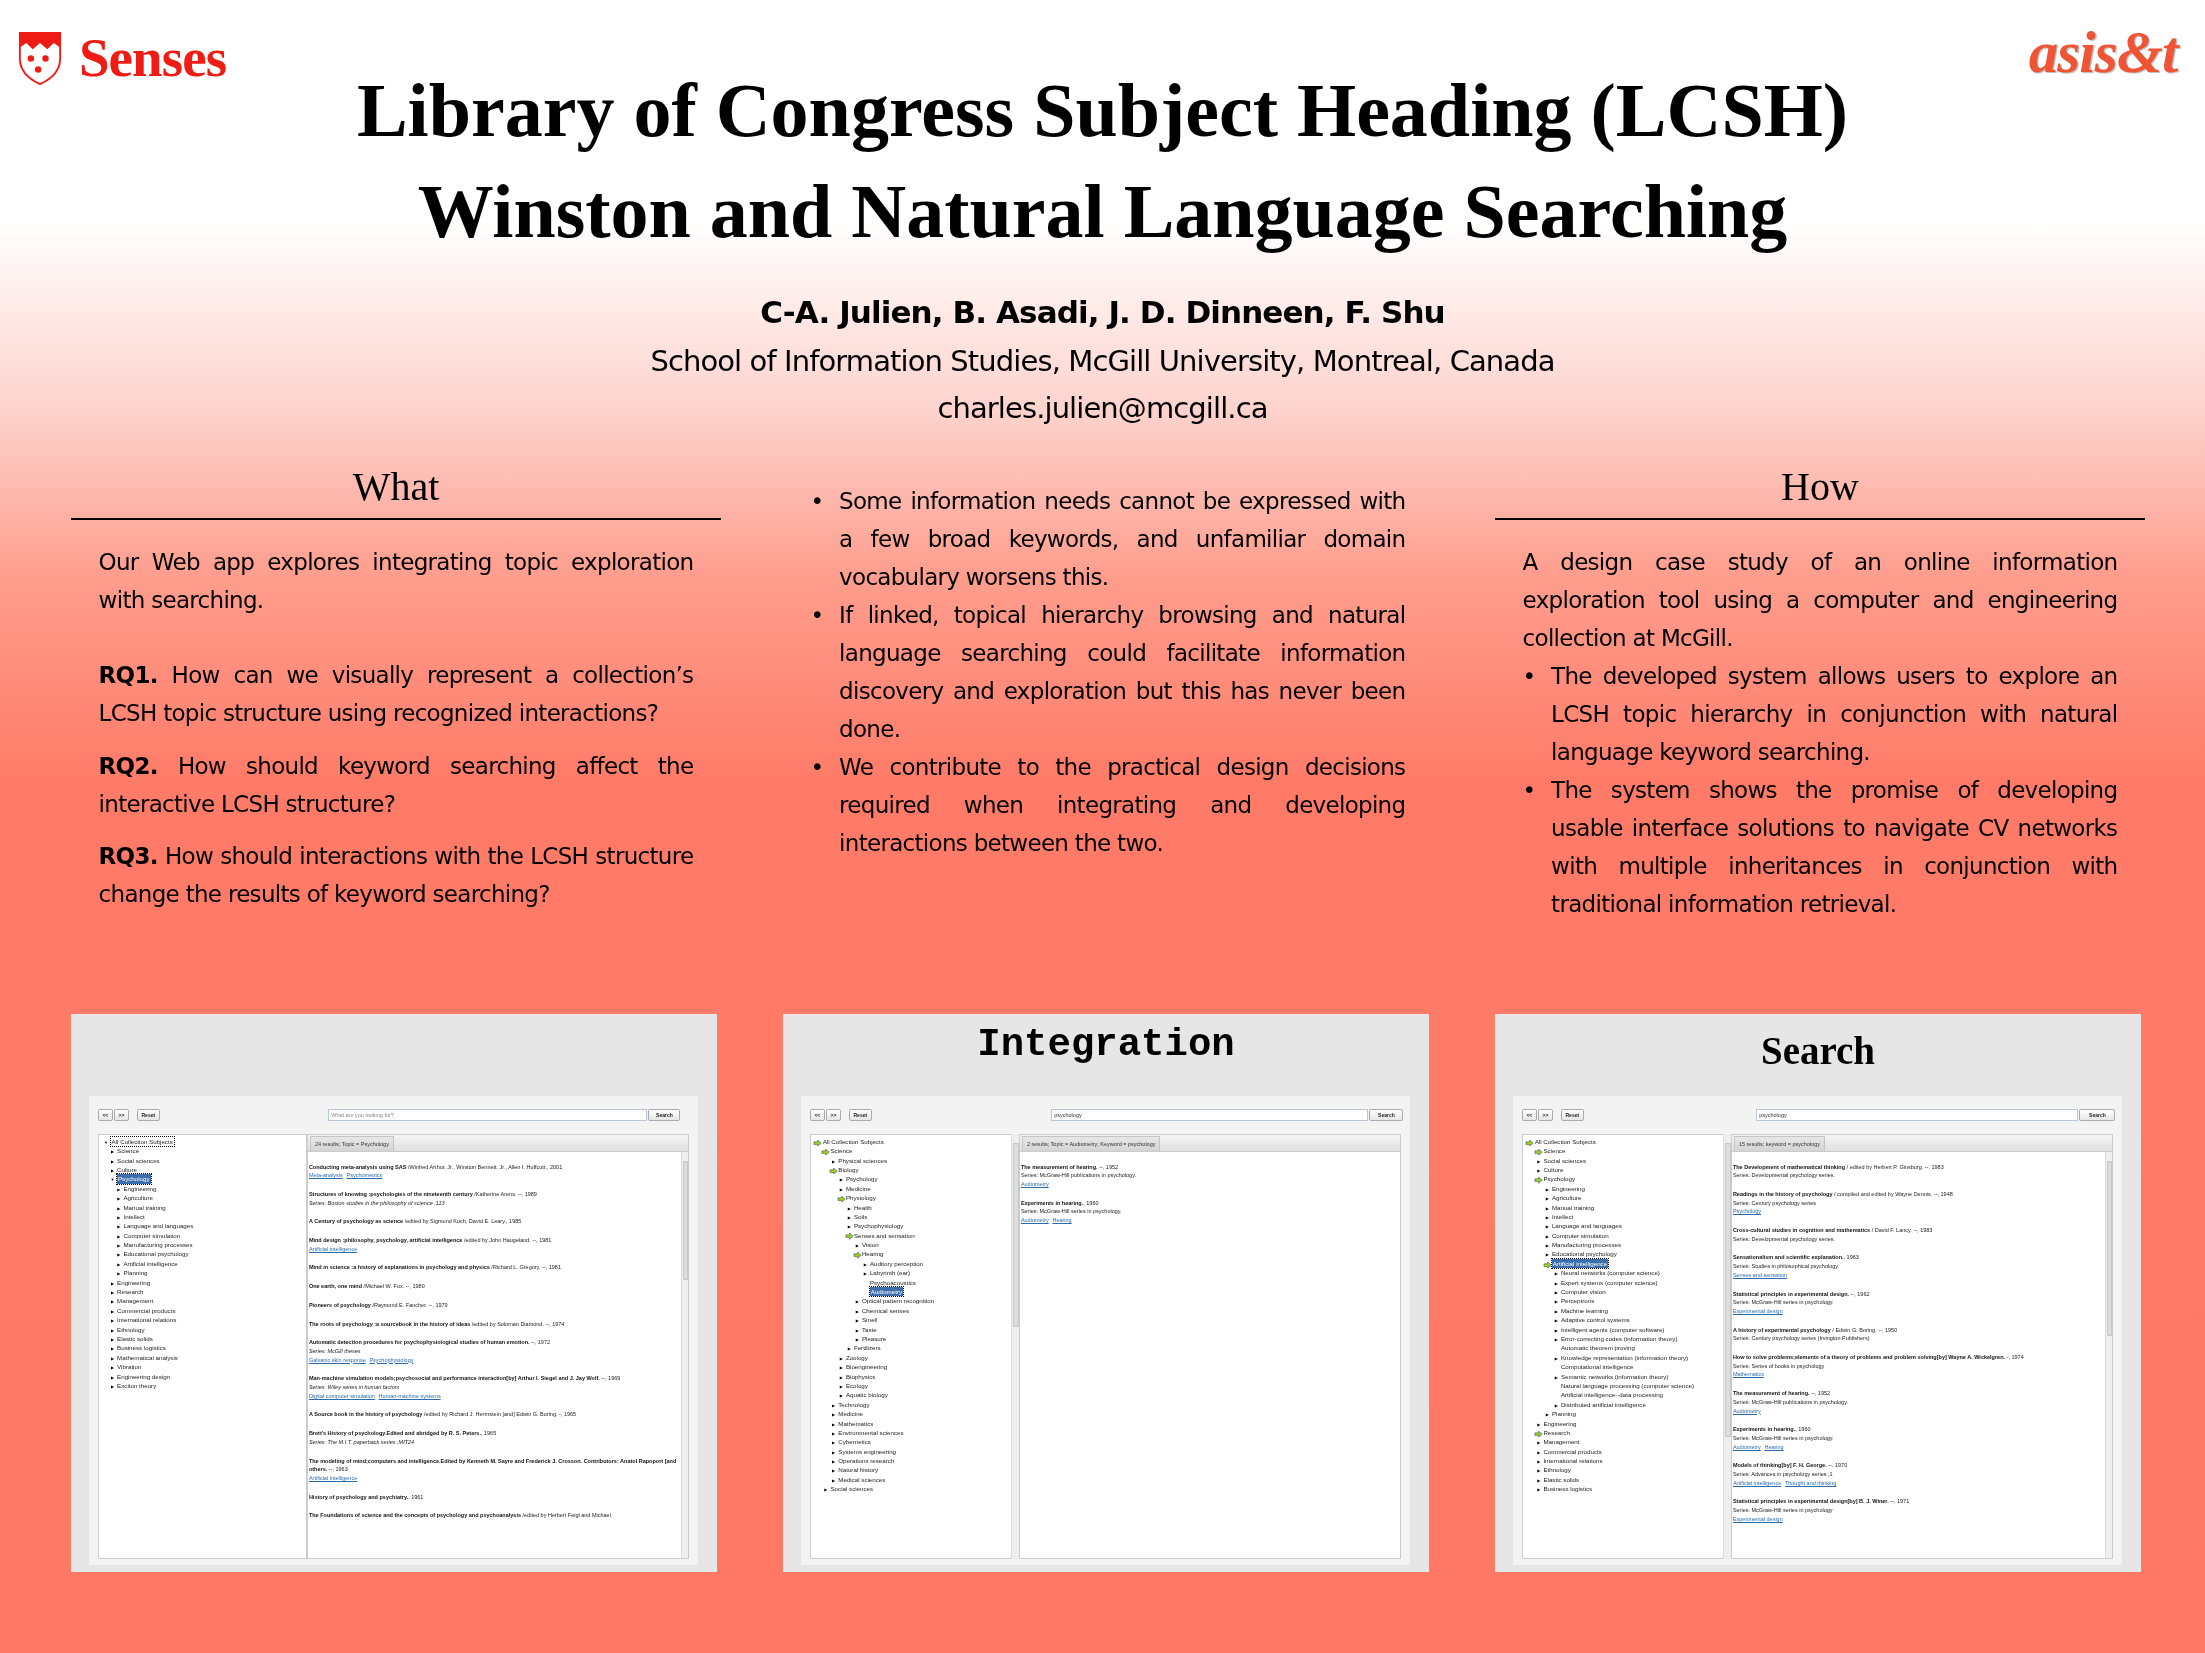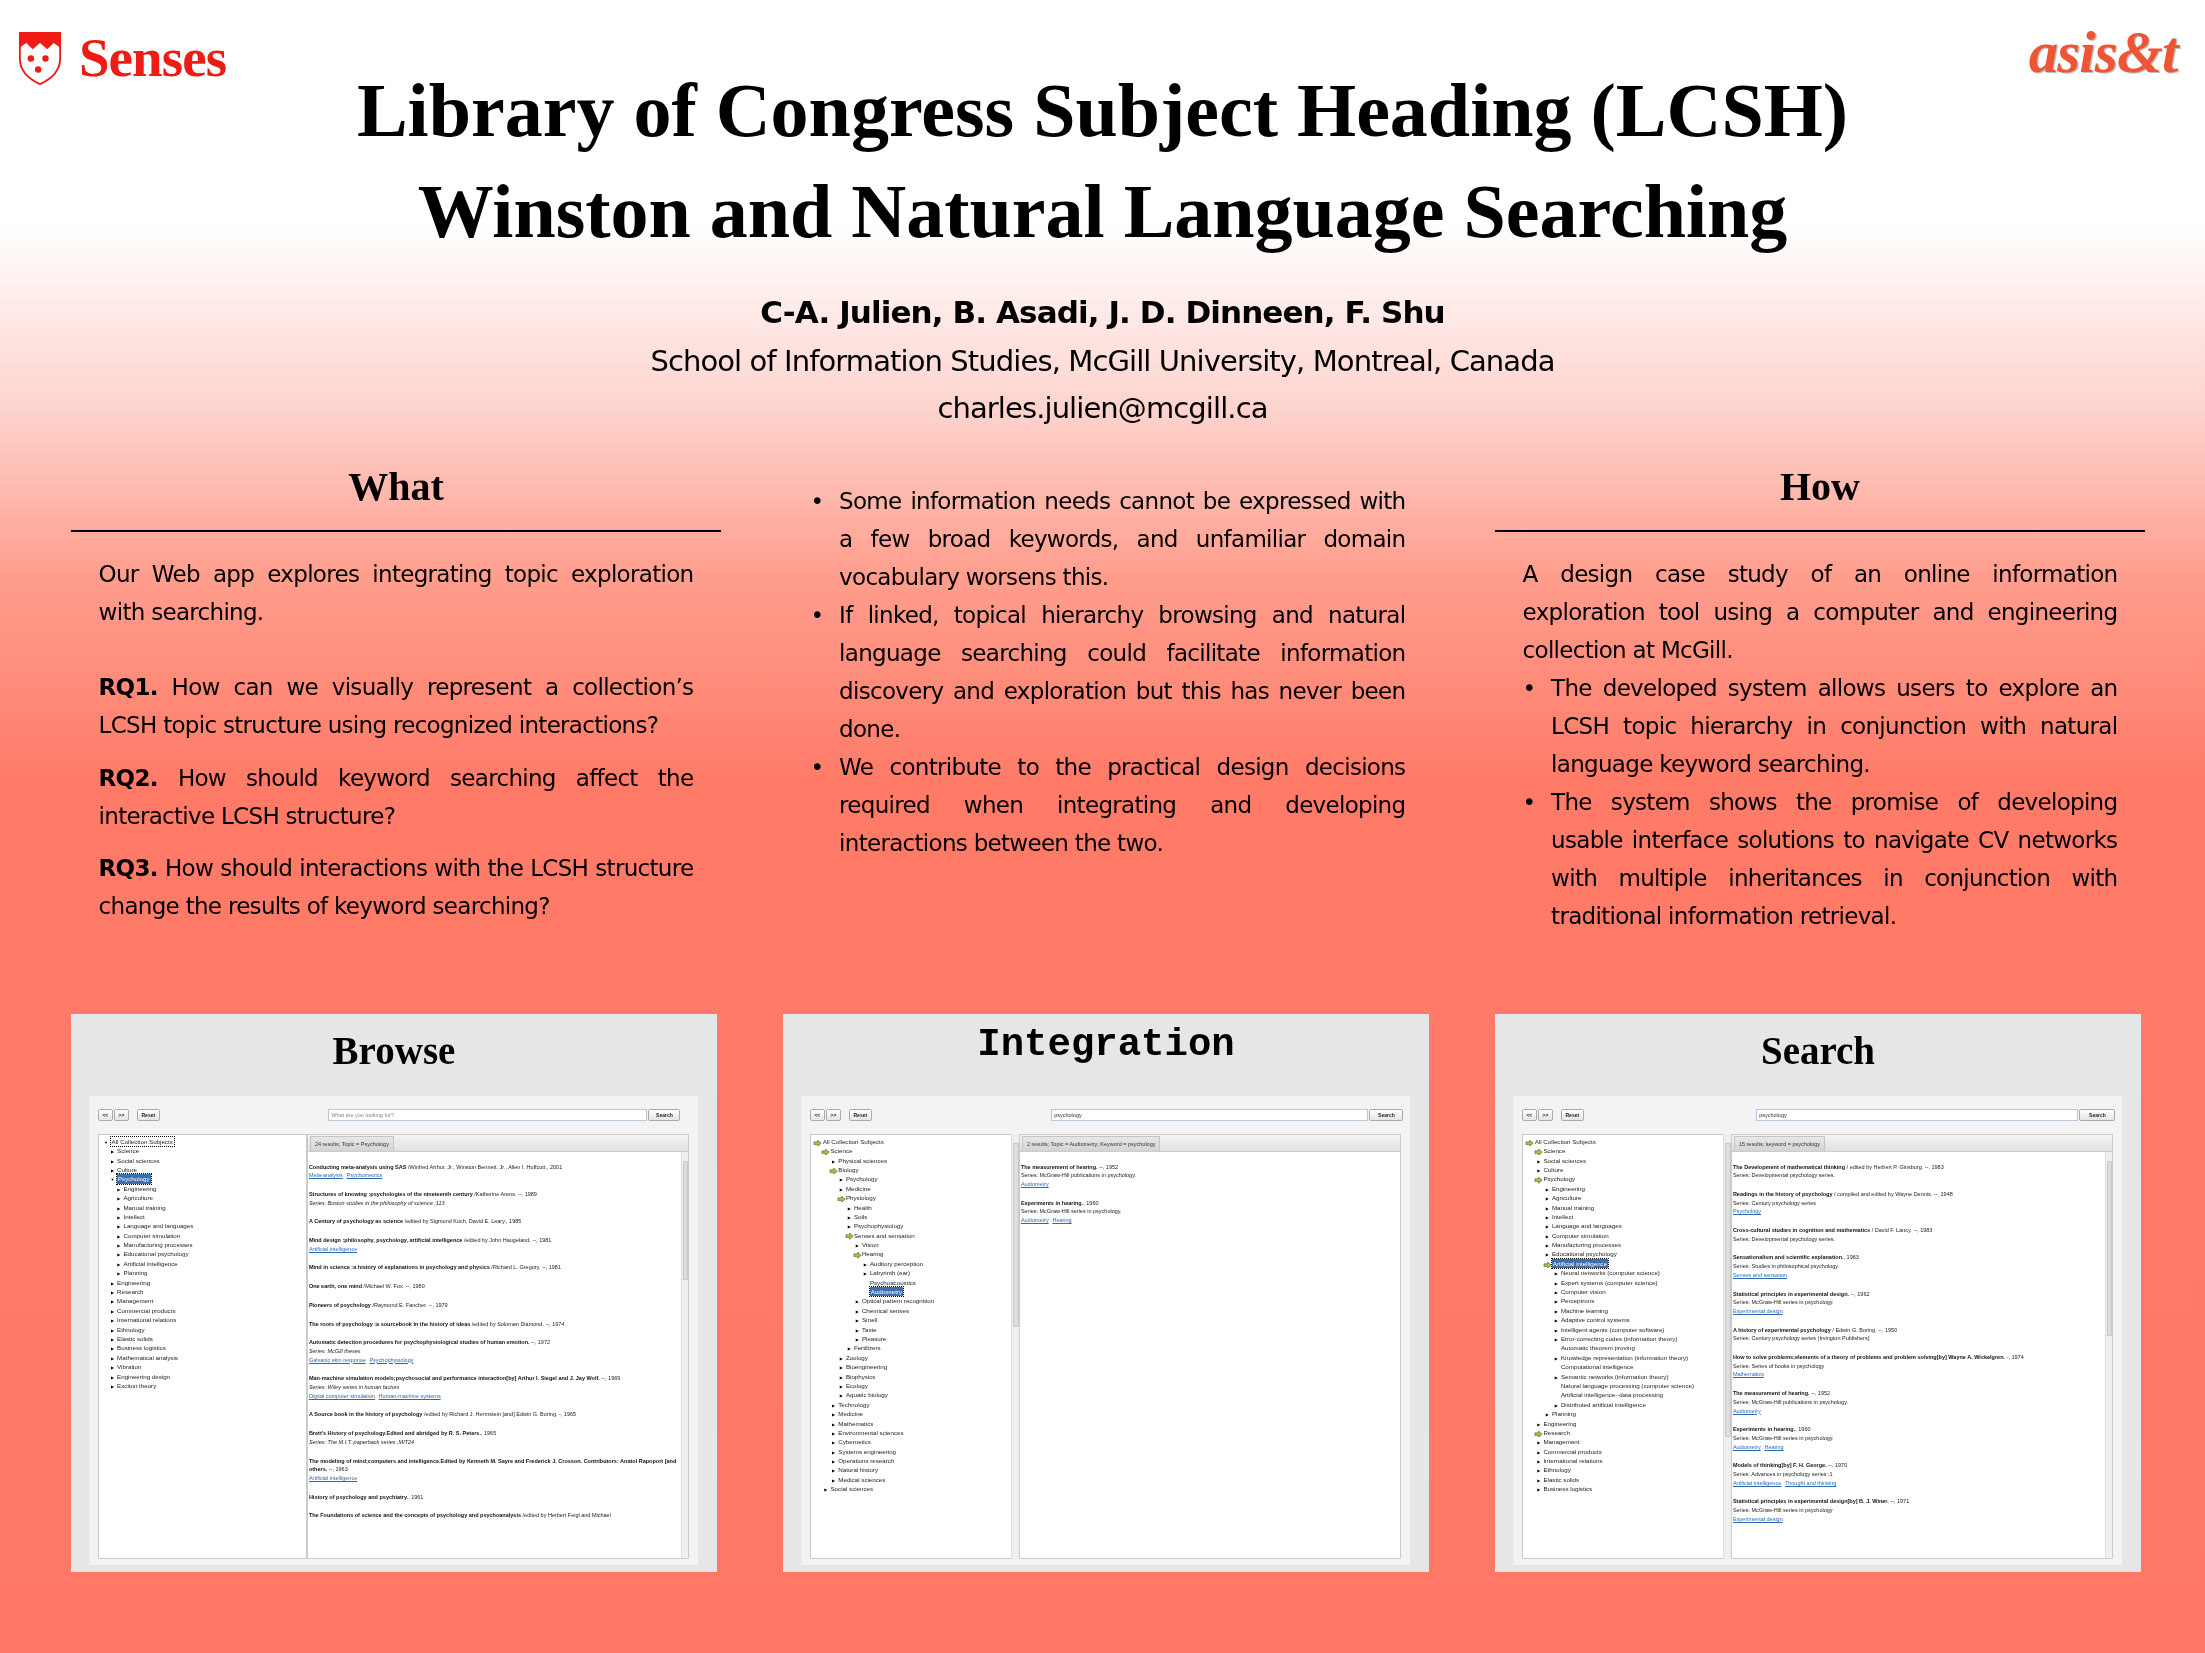--- a/index.html
+++ b/index.html
@@ -20,21 +20,21 @@
   .asist-logo { right: 27.6px; top: 18.4px; font-family: "Liberation Serif", serif; font-style: italic; font-weight: bold; font-size: 59px; color: #ef5535; text-shadow: 1.4px 1.4px 0.9px #bbb; letter-spacing: -0.9px; }
 
   
   .title { left: 0; width: 2205px; top: 60px; text-align: center; font-family: "Liberation Serif", serif; font-weight: bold; font-size: 76px; line-height: 101px; }
   .authors { left: 0; width: 2205px; top: 294px; text-align: center; font-family: "DejaVu Sans", sans-serif; font-weight: bold; font-size: 31px; letter-spacing: -0.9px; }
   .affil { left: 0; width: 2205px; top: 344px; text-align: center; font-family: "DejaVu Sans", sans-serif; font-size: 29px; letter-spacing: -0.9px; }
   .email { left: 0; width: 2205px; top: 391px; text-align: center; font-family: "DejaVu Sans", sans-serif; font-size: 29px; letter-spacing: -0.9px; }
 
   
   .section { position: absolute; top: 459px; width: 650px; }
-  .section h2 { font-family: "Liberation Serif", serif; font-weight: bold; font-size: 40px; text-align: center; line-height: 55px; border-bottom: 2.8px solid #000; padding-bottom: 16px; }
+  .section h2 { font-family: "Liberation Serif", serif; font-weight: normal; font-size: 40px; text-align: center; line-height: 55px; border-bottom: 2.8px solid #000; padding-bottom: 4px; }
   .section .body { padding: 23px 27.6px 0 27.6px; font-family: "DejaVu Sans", sans-serif; font-size: 23px; line-height: 38px; letter-spacing: -0.7px; text-align: justify; }
   .section p { margin: 0; }
   .section p.gap { margin-top: 37px; }
   .section p.gap2 { margin-top: 14.7px; }
   .section ul { list-style: none; }
   .section li { position: relative; padding-left: 28.5px; }
   .section li::before { content: "\2022"; position: absolute; left: 0; top: 0; }
   .sec-what { left: 71px; }
   .sec-why { left: 783px; }
   .sec-how { left: 1495px; }
@@ -129,21 +129,20 @@
   <div class="body">
     <p>A design case study of an online information exploration tool using a computer and engineering collection at McGill.</p>
     <ul>
       <li>The developed system allows  users to explore an LCSH topic hierarchy in conjunction with natural language keyword searching.</li>
       <li>The system shows the promise of developing usable interface solutions to navigate CV networks with multiple inheritances in conjunction with traditional information retrieval.</li>
     </ul>
   </div>
 </div>
 
 <div class="panel p-browse" id="panel-browse">
-    <h3>Browse</h3>
     <div class="app">
       <div class="toolbar">
         <div class="btn">&lt;&lt;</div>
         <div class="btn">&gt;&gt;</div>
         <div class="btn reset">Reset</div>
       </div>
       <div class="searchbox ph" style="left:239px;width:319px;">What are you looking for?</div>
       <div class="btn searchbtn" style="left:559px;width:32px;">Search</div>
       <div class="tree" style="width:209px;">
         <div class="node" style="padding-left: 2.8px;"><span class="tw">▼</span><span class="lbl focus">All Collection Subjects</span></div>

